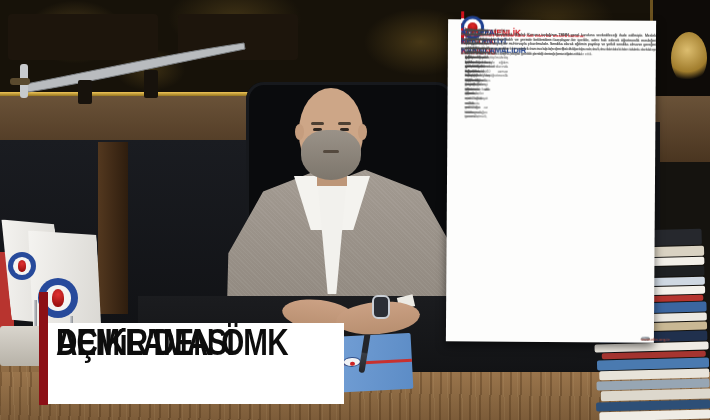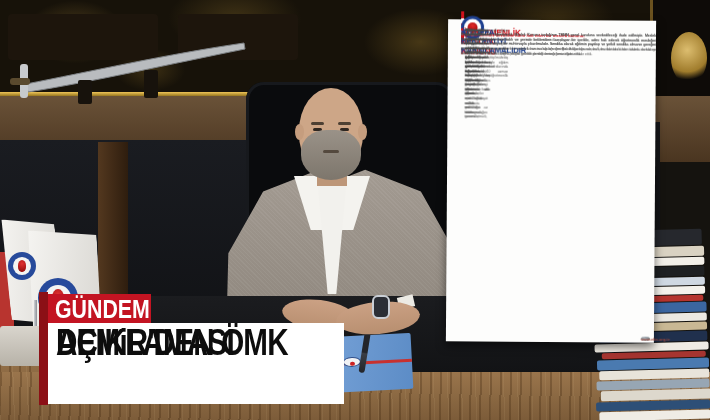--- a/index.html
+++ b/index.html
@@ -268,21 +268,18 @@
       </div>
       <p class="doc-par">Bakanlık tarafından Öğretmenlik Meslek Kanunu taslağı'nın TBMM genel kuruluna sevkedileceği ifade edilmiştir. Meslek Kanunu, öğretmenlerimizin haklı ve yerinde beklentileri karşılayan bir içerikle, adını hak ederek öğretmenlik mesleğini tanımlayan ve düzenleyen bir muhtevayla çıkarılmalıdır. Sendika olarak eğitimin paydaşı ve yetkili sendika olmanın gereğini yerine getirmiş olması gereken bir meslek kanun taslağı örneğini Bakanlığa sunarak, bu konudaki her türden olumlu ve katkıyı mümkün kılacak kanuna doğru şekilde gerekli desteği vereceğimizi ifade ettik.</p>
       <div class="doc-foot">
         <span class="ebs-mark"></span>
         <span class="doc-site">www.ebs.org.tr</span>
       </div>
     </div>
   </div>
 
   <div class="bar-darkred"></div>
-  <div class="kicker-box">
-    <span class="kicker-text">GÜNDEM</span>
-  </div>
   <div class="headline-box">
     <span class="headline-line">DEMiR'DEN ÖMK</span>
     <span class="headline-line">AÇIKLAMASI</span>
   </div>
 
 </div>
 
 </body></html>

